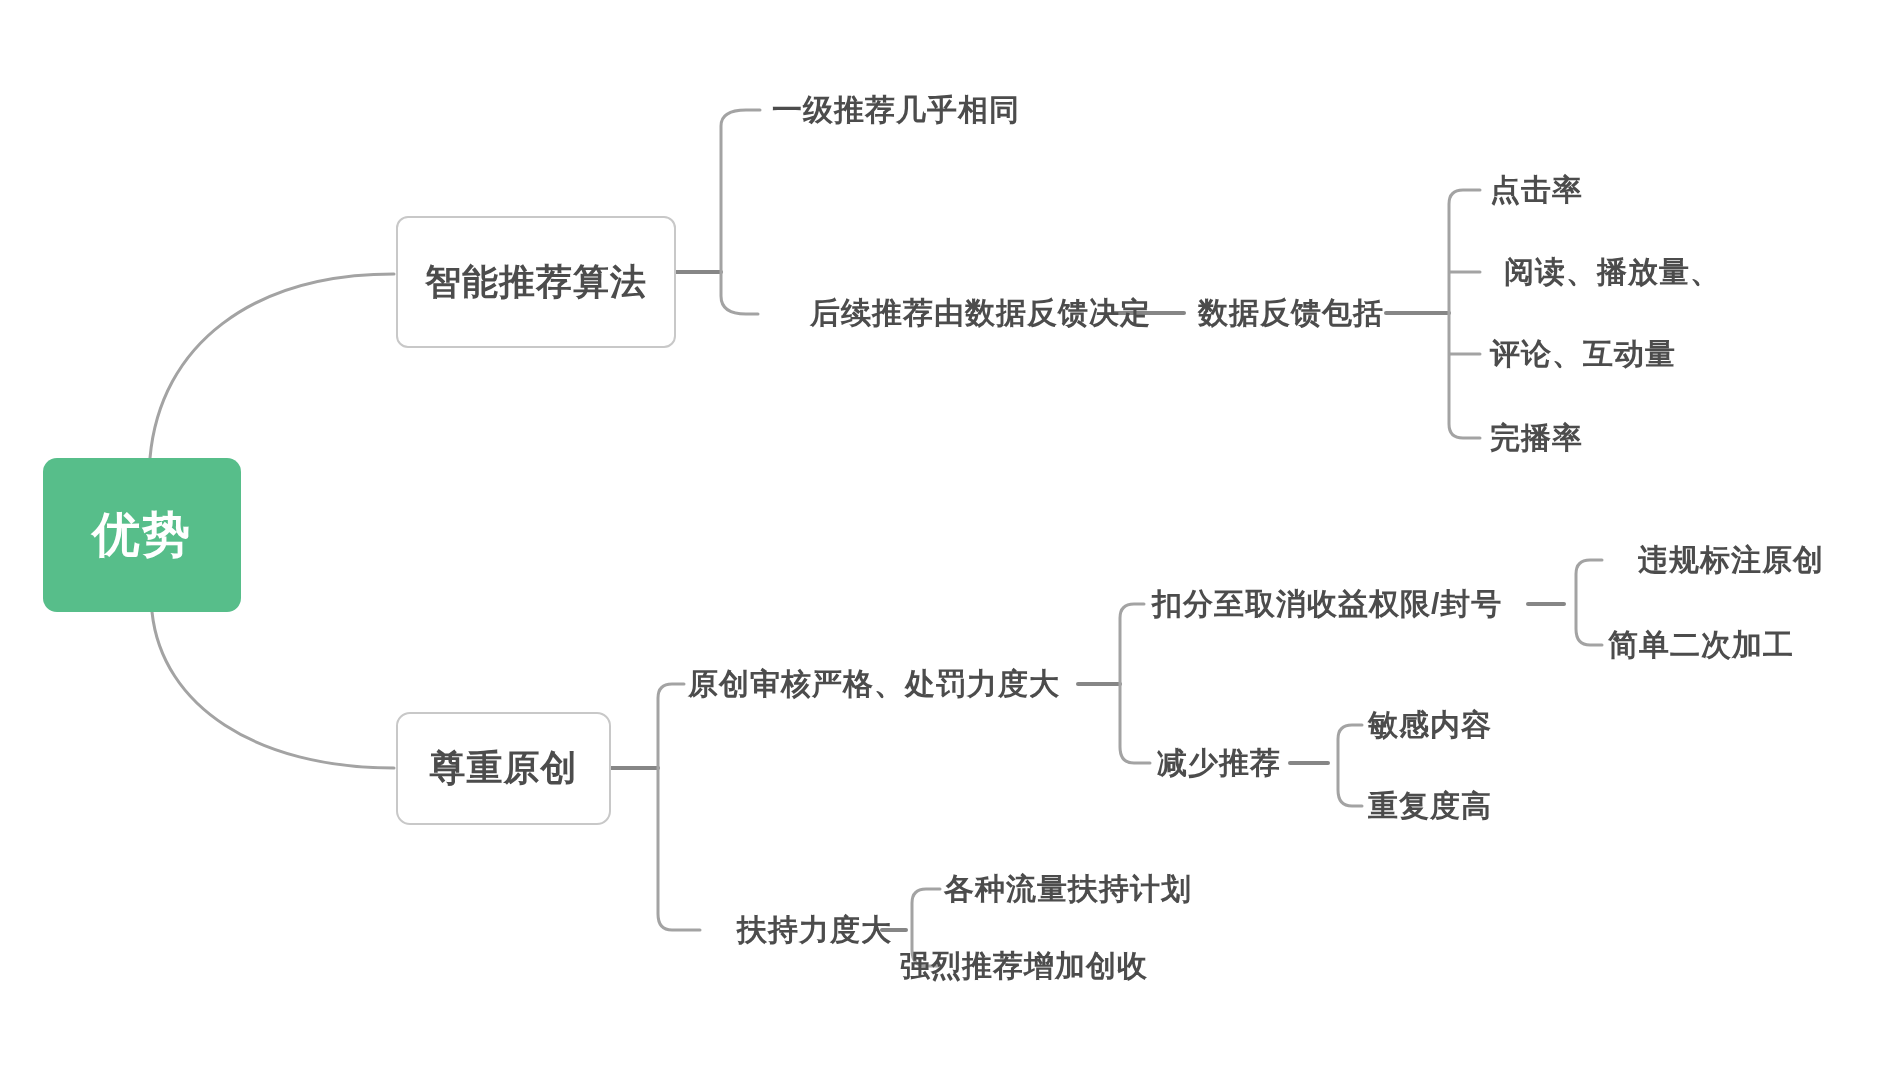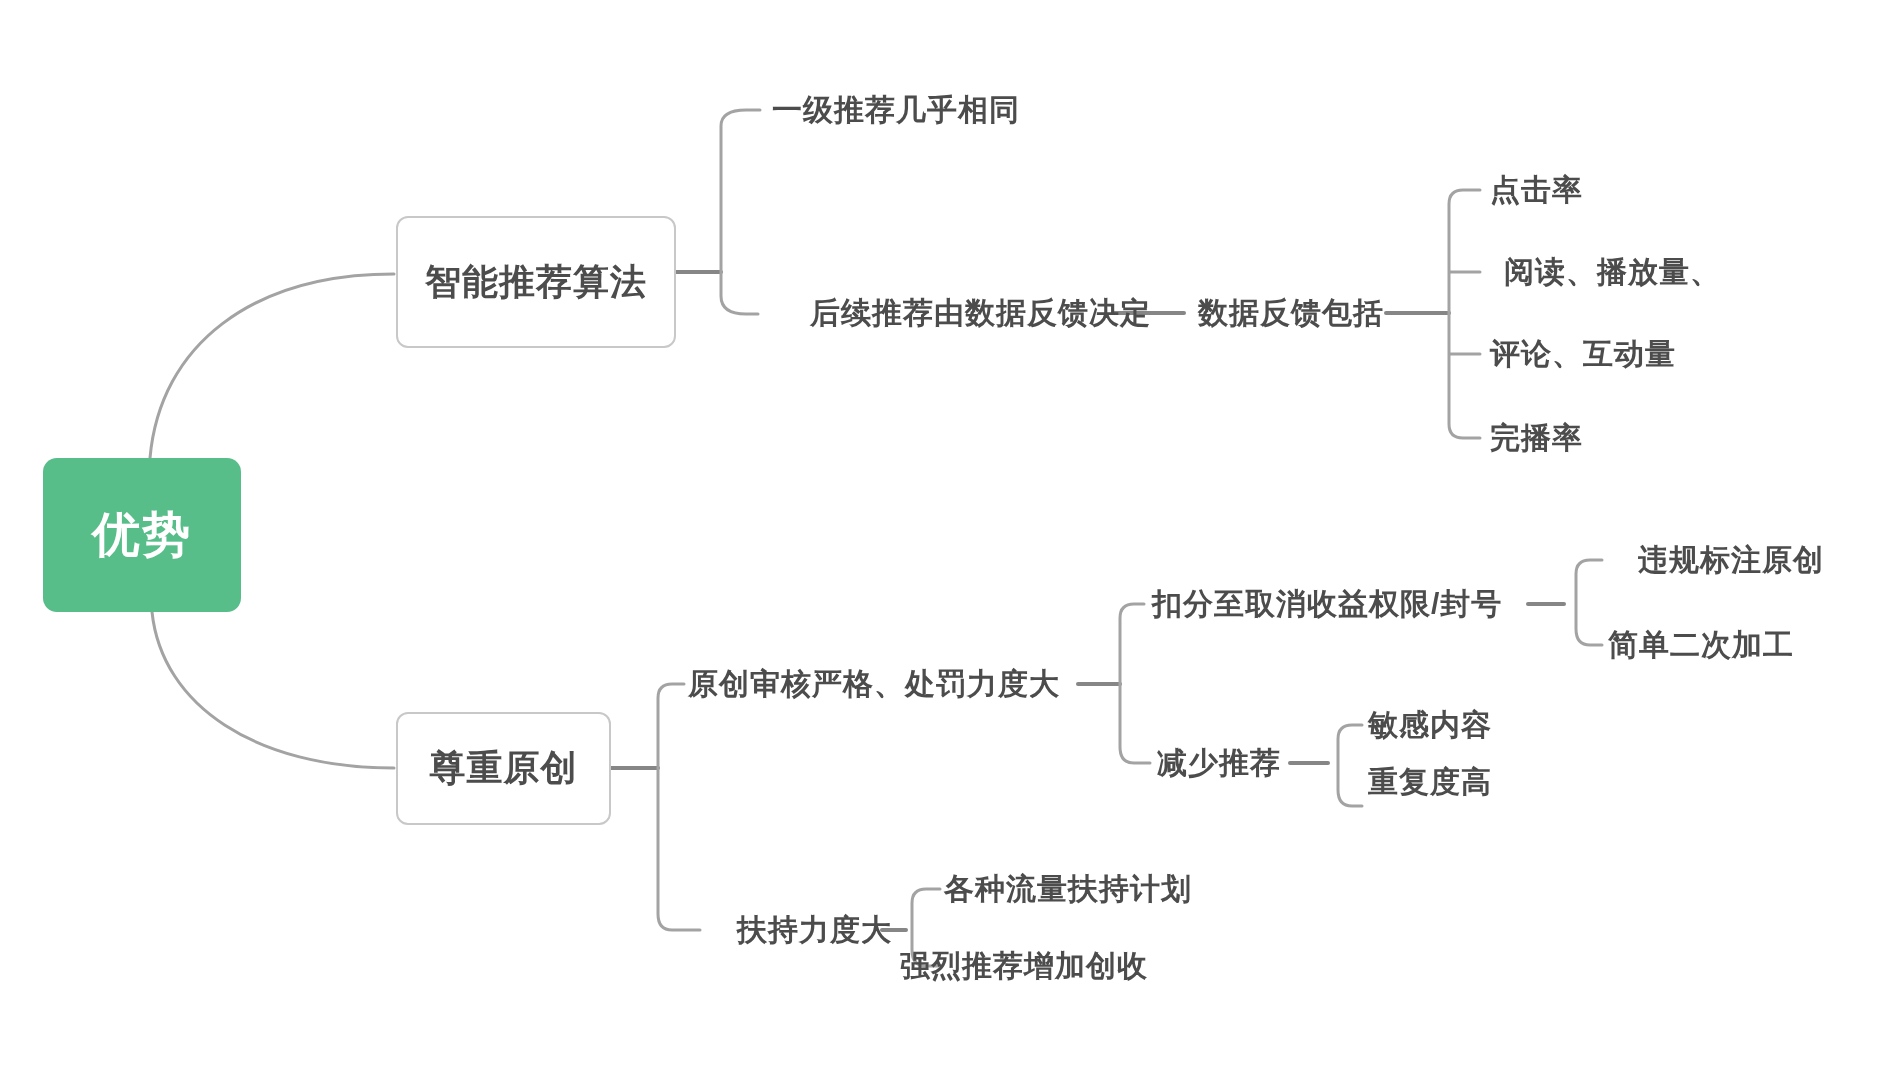--- a/index.html
+++ b/index.html
@@ -95,34 +95,34 @@
     <path class="conn" d="M 1602,560 L 1590,560 Q 1576,560 1576,574 L 1576,629 Q 1576,645 1590,645 L 1602,645"></path>
     <path class="stub" d="M 1290,763 L 1328,763"></path>
     <path class="conn" d="M 1362,725 L 1352,725 Q 1338,725 1338,739 L 1338,790 Q 1338,806 1352,806 L 1362,806"></path>
     <path class="stub" d="M 882,930 L 906,930"></path>
     <path class="conn" d="M 940,889 L 926,889 Q 912,889 912,903 L 912,950 Q 912,966 926,966 L 940,966"></path>
   </svg>
 
   <div class="root-box">优势</div>
 
   <div class="node-box" style="left:396px; top:216px; width:280px; height:132px;">智能推荐算法</div>
-  <div class="node-box" style="left:396px; top:712px; width:215px; height:113px;">尊重原创</div>
+  <div class="node-box" style="left:396px; top:712px; width:215px; height:113px;border-radius:14px;">尊重原创</div>
 
   <div class="node-label" style="left:772px; top:110px;">一级推荐几乎相同</div>
   <div class="node-label" style="left:766px; top:313px;margin-left:44px;">后续推荐由数据反馈决定</div>
   <div class="node-label" style="left:1198px; top:313px;">数据反馈包括</div>
   <div class="node-label" style="left:1490px; top:190px;">点击率</div>
   <div class="node-label" style="left:1490px; top:272px;margin-left:14px;">阅读、播放量、</div>
   <div class="node-label" style="left:1490px; top:354px;">评论、互动量</div>
   <div class="node-label" style="left:1490px; top:438px;">完播率</div>
 
   <div class="node-label" style="left:688px; top:684px;">原创审核严格、处罚力度大</div>
   <div class="node-label" style="left:1152px; top:604px;">扣分至取消收益权限/封号</div>
   <div class="node-label" style="left:1608px; top:560px;margin-left:30px;">违规标注原创</div>
   <div class="node-label" style="left:1608px; top:645px;">简单二次加工</div>
   <div class="node-label" style="left:1157px; top:763px;">减少推荐</div>
   <div class="node-label" style="left:1368px; top:725px;">敏感内容</div>
-  <div class="node-label" style="left:1368px; top:782px;">重复度高</div>
+  <div class="node-label" style="left:1368px; top:806px;">重复度高</div>
   <div class="node-label" style="left:737px; top:930px;">扶持力度大</div>
   <div class="node-label" style="left:944px; top:889px;">各种流量扶持计划</div>
   <div class="node-label" style="left:900px; top:966px;">强烈推荐增加创收</div>
 
 </div>
 
 </body></html>

